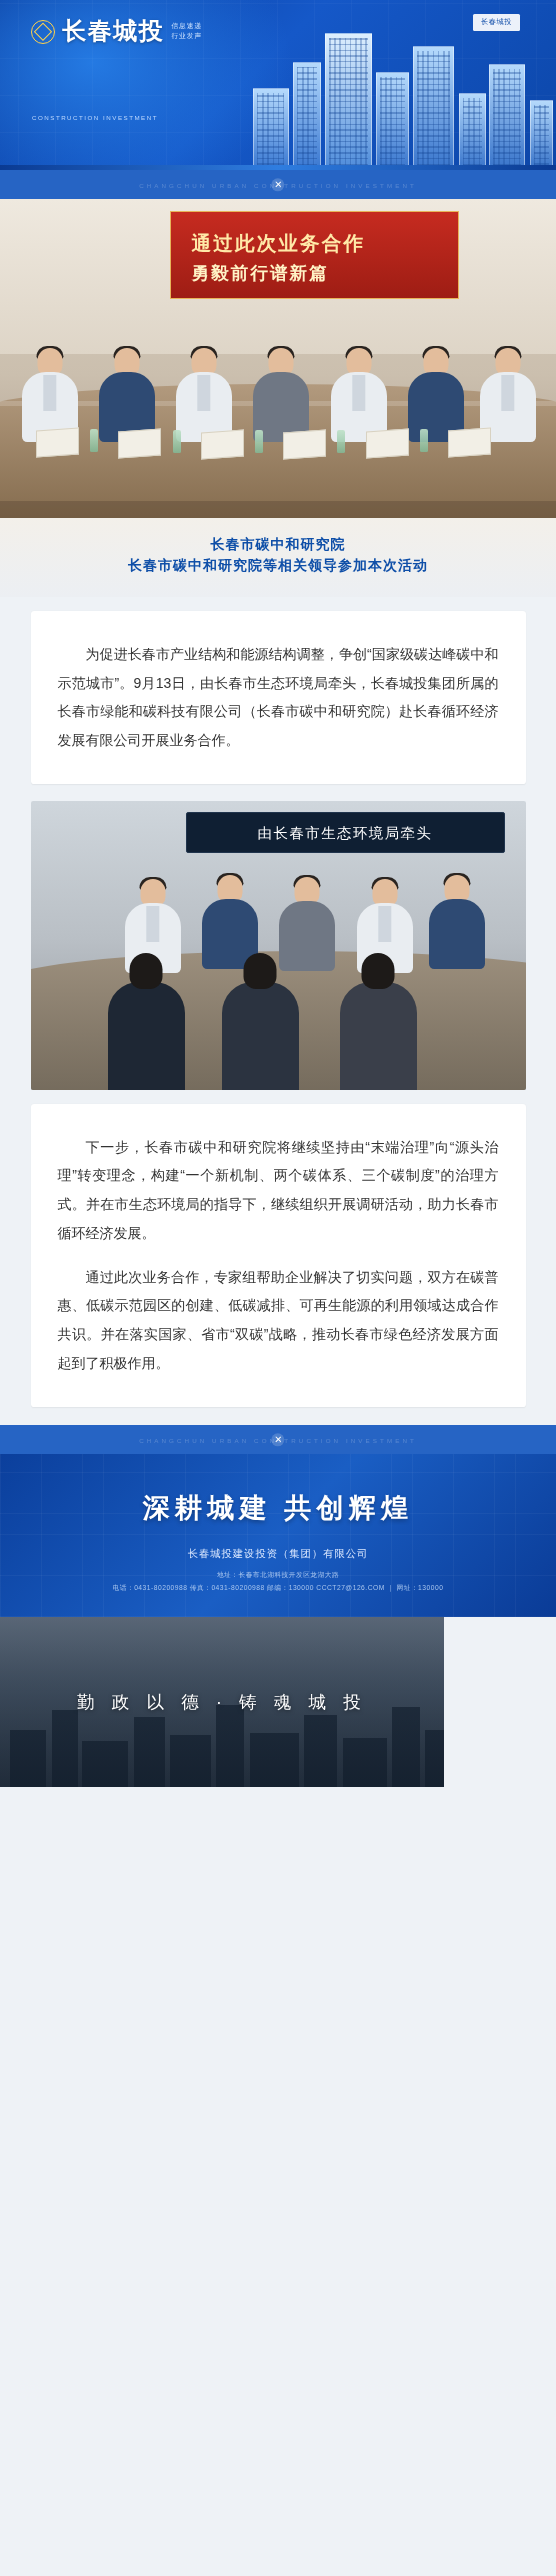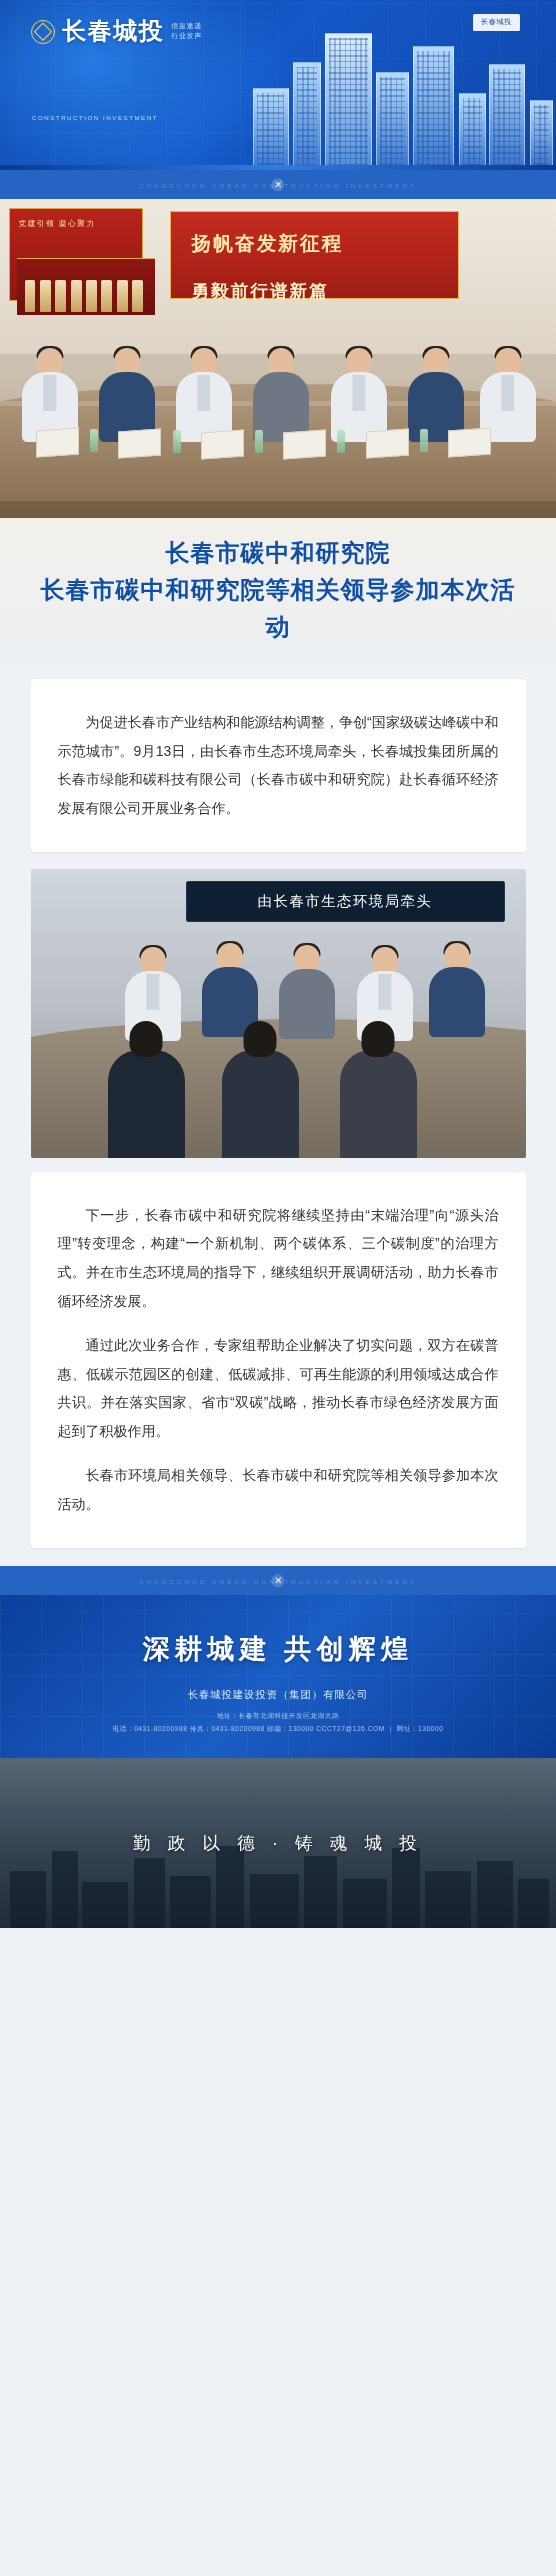--- a/index.html
+++ b/index.html
@@ -182,21 +182,21 @@
     left: 170px; top: 12.4px;
     width: 289px; height: 88px;
     background: linear-gradient(180deg,#c62b20,#9e1d14);
     border: 1px solid #e8b45a;
   }
   .p1-banner .bt {
     position: absolute; left: 20.6px; top: 17.5px;
     color: #ffe9a8; font-size: 19.6px; font-weight: bold; letter-spacing: 2.1px;
   }
   .p1-banner .bs {
-    position: absolute; left: 20.6px; top: 67px;
+    position: absolute; left: 20.6px; top: 49px;
     color: #fff3c6; font-size: 17.5px; font-weight: bold; letter-spacing: 2.1px;
   }
   .p1-flagbox {
     position: absolute;
     left: 9.3px; top: 9.3px;
     width: 134px; height: 93px;
     background: linear-gradient(180deg,#b8231a,#8c1710);
     border: 1px solid #d9a44a;
   }
   .p1-flagbox .fl {
@@ -286,21 +286,21 @@
 
   
   .title-block {
     width: 556px;
     padding: 15.5px 31px 20.6px;
     background: linear-gradient(180deg,#f3f0ea,#eceff3);
     text-align: center;
   }
   .title-line {
     color: #0f4fa8;
-    font-size: 24px;
+    font-size: 14px;
     font-weight: bold;
     letter-spacing: 1px;
     line-height: 1.55;
   }
 
   
   .card {
     width: 495px;
     margin: 13.4px auto 0;
     background: #fff;
@@ -410,21 +410,21 @@
     margin-top: 8.2px;
     color: #a9c6ef;
     font-size: 6.7px;
     letter-spacing: 0.5px;
     line-height: 1.9;
   }
 
   
   .footer-photo {
     position: relative;
-    width: 556px; height: 170px;
+    width: 444px; height: 170px;
     background: linear-gradient(180deg,#7e8d9e 0%, #5f7184 40%, #3b4b5c 100%);
     overflow: hidden;
   }
   .fp-city { position: absolute; bottom: 0; left: 0; width: 556px; height: 103px; }
   .fp-b {
     position: absolute; bottom: 0;
     background: rgba(28,44,62,.75);
   }
   .fp-text {
     position: absolute;
@@ -490,36 +490,23 @@
   </div>
 
   <div class="divider">
     <div class="ghost">CHANGCHUN URBAN CONSTRUCTION INVESTMENT</div>
     <div class="xmark"></div>
   </div>
 
   <div class="photo1">
     <div class="p1-wall"></div>
 
-    <div class="p1-flagbox">
-      <div class="fl">党建引领 凝心聚力</div>
-      <div class="p1-shelf">
-        <div class="bot" style="left:7.2px"></div>
-        <div class="bot" style="left:23px"></div>
-        <div class="bot" style="left:38px"></div>
-        <div class="bot" style="left:54px"></div>
-        <div class="bot" style="left:69px"></div>
-        <div class="bot" style="left:84px"></div>
-        <div class="bot" style="left:100px"></div>
-        <div class="bot" style="left:115px"></div>
-      </div>
-    </div>
 
     <div class="p1-banner">
-      <div class="bt">扬帆奋发新征程</div>
+      <div class="bt">通过此次业务合作</div>
       <div class="bs">勇毅前行谱新篇</div>
     </div>
 
     <div class="p1-table"></div>
 
     <div class="person white" style="left:20.6px;">
         <div class="hair"></div>
         <div class="head"></div>
         <div class="body"></div>
       </div>
@@ -618,21 +605,20 @@
         <div class="h"></div>
       </div>
     <div class="p2-front c">
         <div class="h"></div>
       </div>
   </div>
 
   <div class="card">
     <p>下一步，长春市碳中和研究院将继续坚持由“末端治理”向“源头治理”转变理念，构建“一个新机制、两个碳体系、三个碳制度”的治理方式。并在市生态环境局的指导下，继续组织开展调研活动，助力长春市循环经济发展。</p>
     <p>通过此次业务合作，专家组帮助企业解决了切实问题，双方在碳普惠、低碳示范园区的创建、低碳减排、可再生能源的利用领域达成合作共识。并在落实国家、省市“双碳”战略，推动长春市绿色经济发展方面起到了积极作用。</p>
-    <p>长春市环境局相关领导、长春市碳中和研究院等相关领导参加本次活动。</p>
   </div>
 
   <div class="divider" style="margin-top:18.5px">
     <div class="ghost">CHANGCHUN URBAN CONSTRUCTION INVESTMENT</div>
     <div class="xmark"></div>
   </div>
 
   <div class="footer-blue">
     <div class="grid"></div>
     <div class="footer-slogan">深耕城建  共创辉煌</div>

